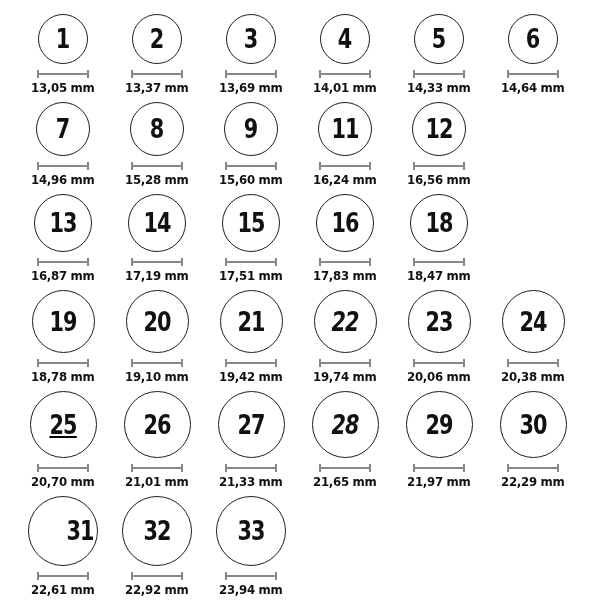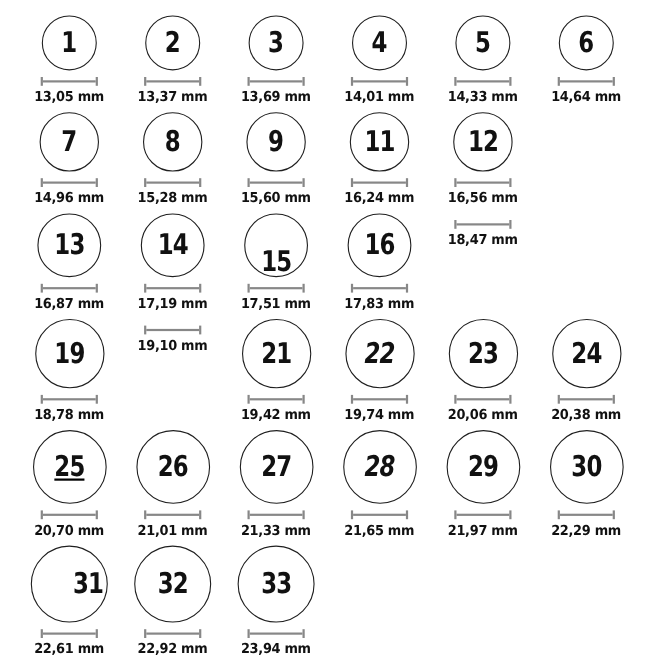--- a/index.html
+++ b/index.html
@@ -179,47 +179,53 @@
         <div class="label">16,87 mm</div>
       </div>
       <div class="cell">
         <div class="circle" style="width: 58px; height: 58px;">
           <span class="num">14</span>
         </div>
         <div class="ruler"></div>
         <div class="label">17,19 mm</div>
       </div>
       <div class="cell">
-        <div class="circle" style="width: 58px; height: 58px; align-items: flex-end;">
+        <div class="circle" style="width: 58px; height: 58px;">
           <span class="num">15</span>
         </div>
         <div class="ruler"></div>
         <div class="label">17,51 mm</div>
       </div>
       <div class="cell">
         <div class="circle" style="width: 58px; height: 58px;">
           <span class="num">16</span>
         </div>
         <div class="ruler"></div>
         <div class="label">17,83 mm</div>
       </div>
       <div class="cell">
+        <div class="circle" style="width: 58px; height: 58px;">
+          <span class="num">18</span>
+        </div>
         <div class="ruler"></div>
         <div class="label">18,47 mm</div>
       </div>
     </div>
     <div class="row">
       <div class="cell">
         <div class="circle" style="width: 63px; height: 63px;">
           <span class="num">19</span>
         </div>
         <div class="ruler"></div>
         <div class="label">18,78 mm</div>
       </div>
       <div class="cell">
+        <div class="circle" style="width: 63px; height: 63px;">
+          <span class="num">20</span>
+        </div>
         <div class="ruler"></div>
         <div class="label">19,10 mm</div>
       </div>
       <div class="cell">
         <div class="circle" style="width: 63px; height: 63px;">
           <span class="num">21</span>
         </div>
         <div class="ruler"></div>
         <div class="label">19,42 mm</div>
       </div>

